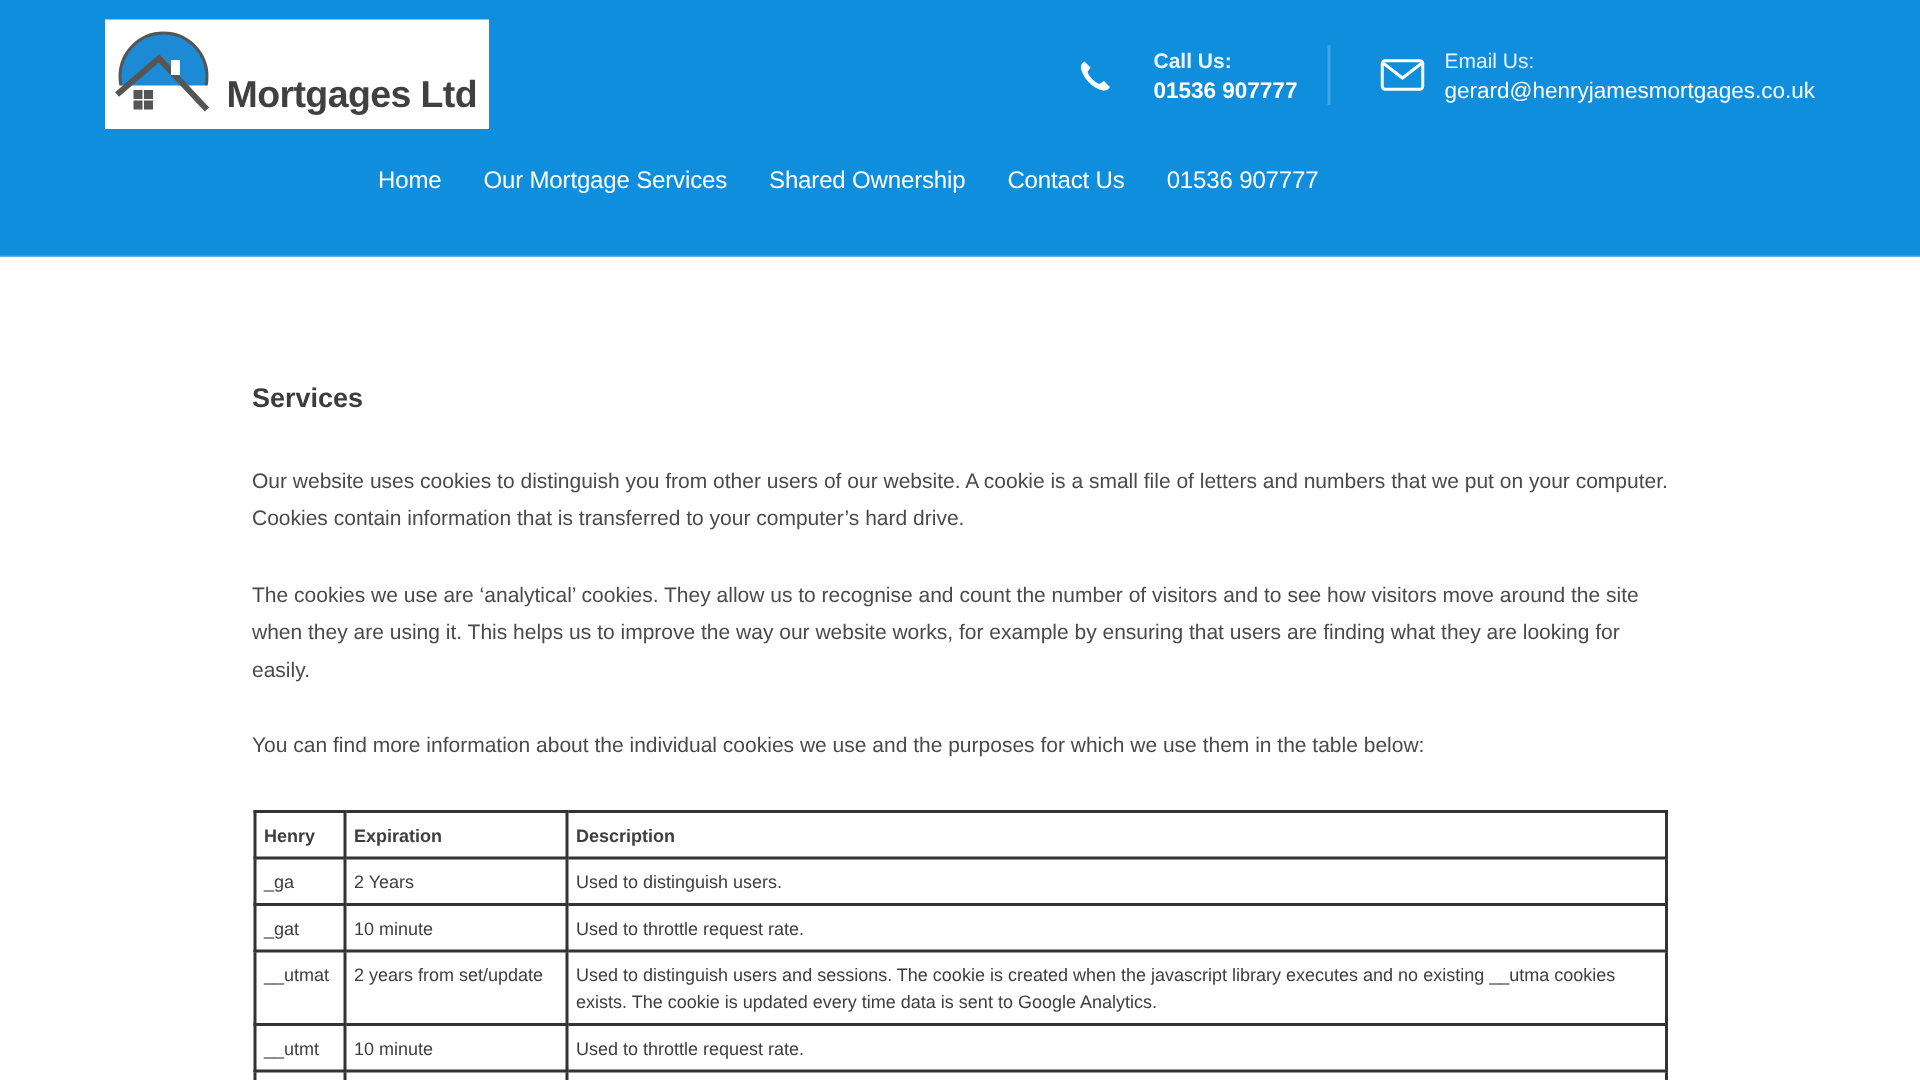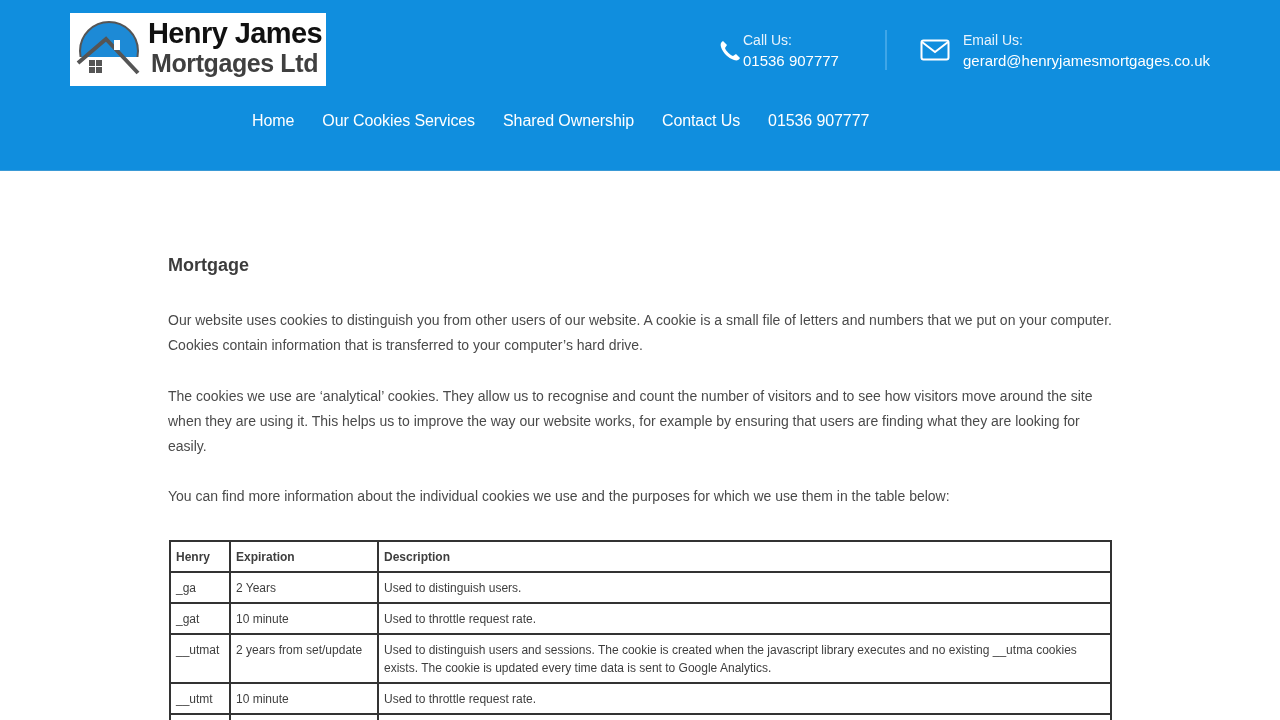--- a/index.html
+++ b/index.html
@@ -26,21 +26,21 @@
     font-family: "Liberation Sans", sans-serif; font-weight: bold;
     font-size: 25px; color: #404040; letter-spacing: -0.4px; white-space: nowrap;
   }
 
   .contact-block { position: absolute; top: 30px; height: 42px; color: #ffffff; }
   .contact-call { left: 718px; }
   .contact-email { left: 920px; }
   .contact-icon { position: absolute; left: 0; top: 9px; }
   .contact-label { position: absolute; top: 2px; font-size: 14px; color: #e8f3fc; white-space: nowrap; }
   .contact-value { position: absolute; top: 22px; font-size: 15px; color: #ffffff; white-space: nowrap; }
-  .contact-call .contact-label, .contact-call .contact-value { left: 25px; }
+  .contact-call .contact-label, .contact-call .contact-value { left: 51px; font-weight: bold; }
   .contact-email .contact-label, .contact-email .contact-value { left: 43px; }
   .contact-divider {
     position: absolute; left: 885px; top: 30px; width: 2px; height: 40px;
     background: #3fa6e8;
   }
 
   .main-nav { position: absolute; left: 217px; top: 112px; height: 22px; display: flex; margin-left: 35px; }
   .nav-item {
     color: #ffffff; font-size: 16px; text-decoration: none; white-space: nowrap;
     margin-right: 28px; letter-spacing: -0.1px; cursor: pointer;
@@ -78,21 +78,20 @@
       <circle cx="33" cy="34" r="29" fill="#1d8ad6"></circle>
       <circle cx="33" cy="34" r="29" fill="none" stroke="#555" stroke-width="2"></circle>
       <rect x="0" y="40" width="68" height="30" fill="#ffffff"></rect>
       <polyline points="2,46 30,22 62,56" fill="none" stroke="#555555" stroke-width="4"></polyline>
       <rect x="38" y="23" width="6" height="10" fill="#ffffff"></rect>
       <rect x="13" y="43" width="6" height="6" fill="#555"></rect>
       <rect x="20" y="43" width="6" height="6" fill="#555"></rect>
       <rect x="13" y="50" width="6" height="6" fill="#555"></rect>
       <rect x="20" y="50" width="6" height="6" fill="#555"></rect>
     </svg>
-    <span class="logo-line1">Henry James</span>
     <span class="logo-line2">Mortgages Ltd</span>
   </a>
 
   <div class="contact-block contact-call">
     <svg class="contact-icon" width="24" height="24" viewBox="0 0 24 24">
       <path d="M5 2 C3 3 2 5 3 8 C5 14 10 19 16 21 C19 22 21 21 22 19 L18 15 L15 17 C12 16 8 12 7 9 L9 6 Z" fill="#ffffff"></path>
     </svg>
     <span class="contact-label">Call Us:</span>
     <span class="contact-value">01536 907777</span>
   </div>
@@ -103,29 +102,29 @@
     <svg class="contact-icon" width="30" height="22" viewBox="0 0 30 22">
       <rect x="1.5" y="1.5" width="27" height="19" rx="2" fill="none" stroke="#ffffff" stroke-width="2"></rect>
       <polyline points="2,3 15,13 28,3" fill="none" stroke="#ffffff" stroke-width="2"></polyline>
     </svg>
     <span class="contact-label">Email Us:</span>
     <span class="contact-value">gerard@henryjamesmortgages.co.uk</span>
   </div>
 
   <nav class="main-nav">
     <a class="nav-item">Home</a>
-    <a class="nav-item">Our Cookies Services</a>
+    <a class="nav-item">Our Mortgage Services</a>
     <a class="nav-item">Shared Ownership</a>
     <a class="nav-item">Contact Us</a>
     <a class="nav-item">01536 907777</a>
   </nav>
 </header>
 
 <main class="content">
-  <h1 class="page-title">Mortgage</h1>
+  <h1 class="page-title">Services</h1>
   <p class="para p1">Our website uses cookies to distinguish you from other users of our website. A cookie is a small file of letters and numbers that we put on your computer. Cookies contain information that is transferred to your computer’s hard drive.</p>
   <p class="para p2">The cookies we use are ‘analytical’ cookies. They allow us to recognise and count the number of visitors and to see how visitors move around the site when they are using it. This helps us to improve the way our website works, for example by ensuring that users are finding what they are looking for easily.</p>
   <p class="para p3">You can find more information about the individual cookies we use and the purposes for which we use them in the table below:</p>
 
   <table class="cookie-table">
     <thead>
       <tr>
         <th class="col-name">Henry</th>
         <th class="col-exp">Expiration</th>
         <th>Description</th>

